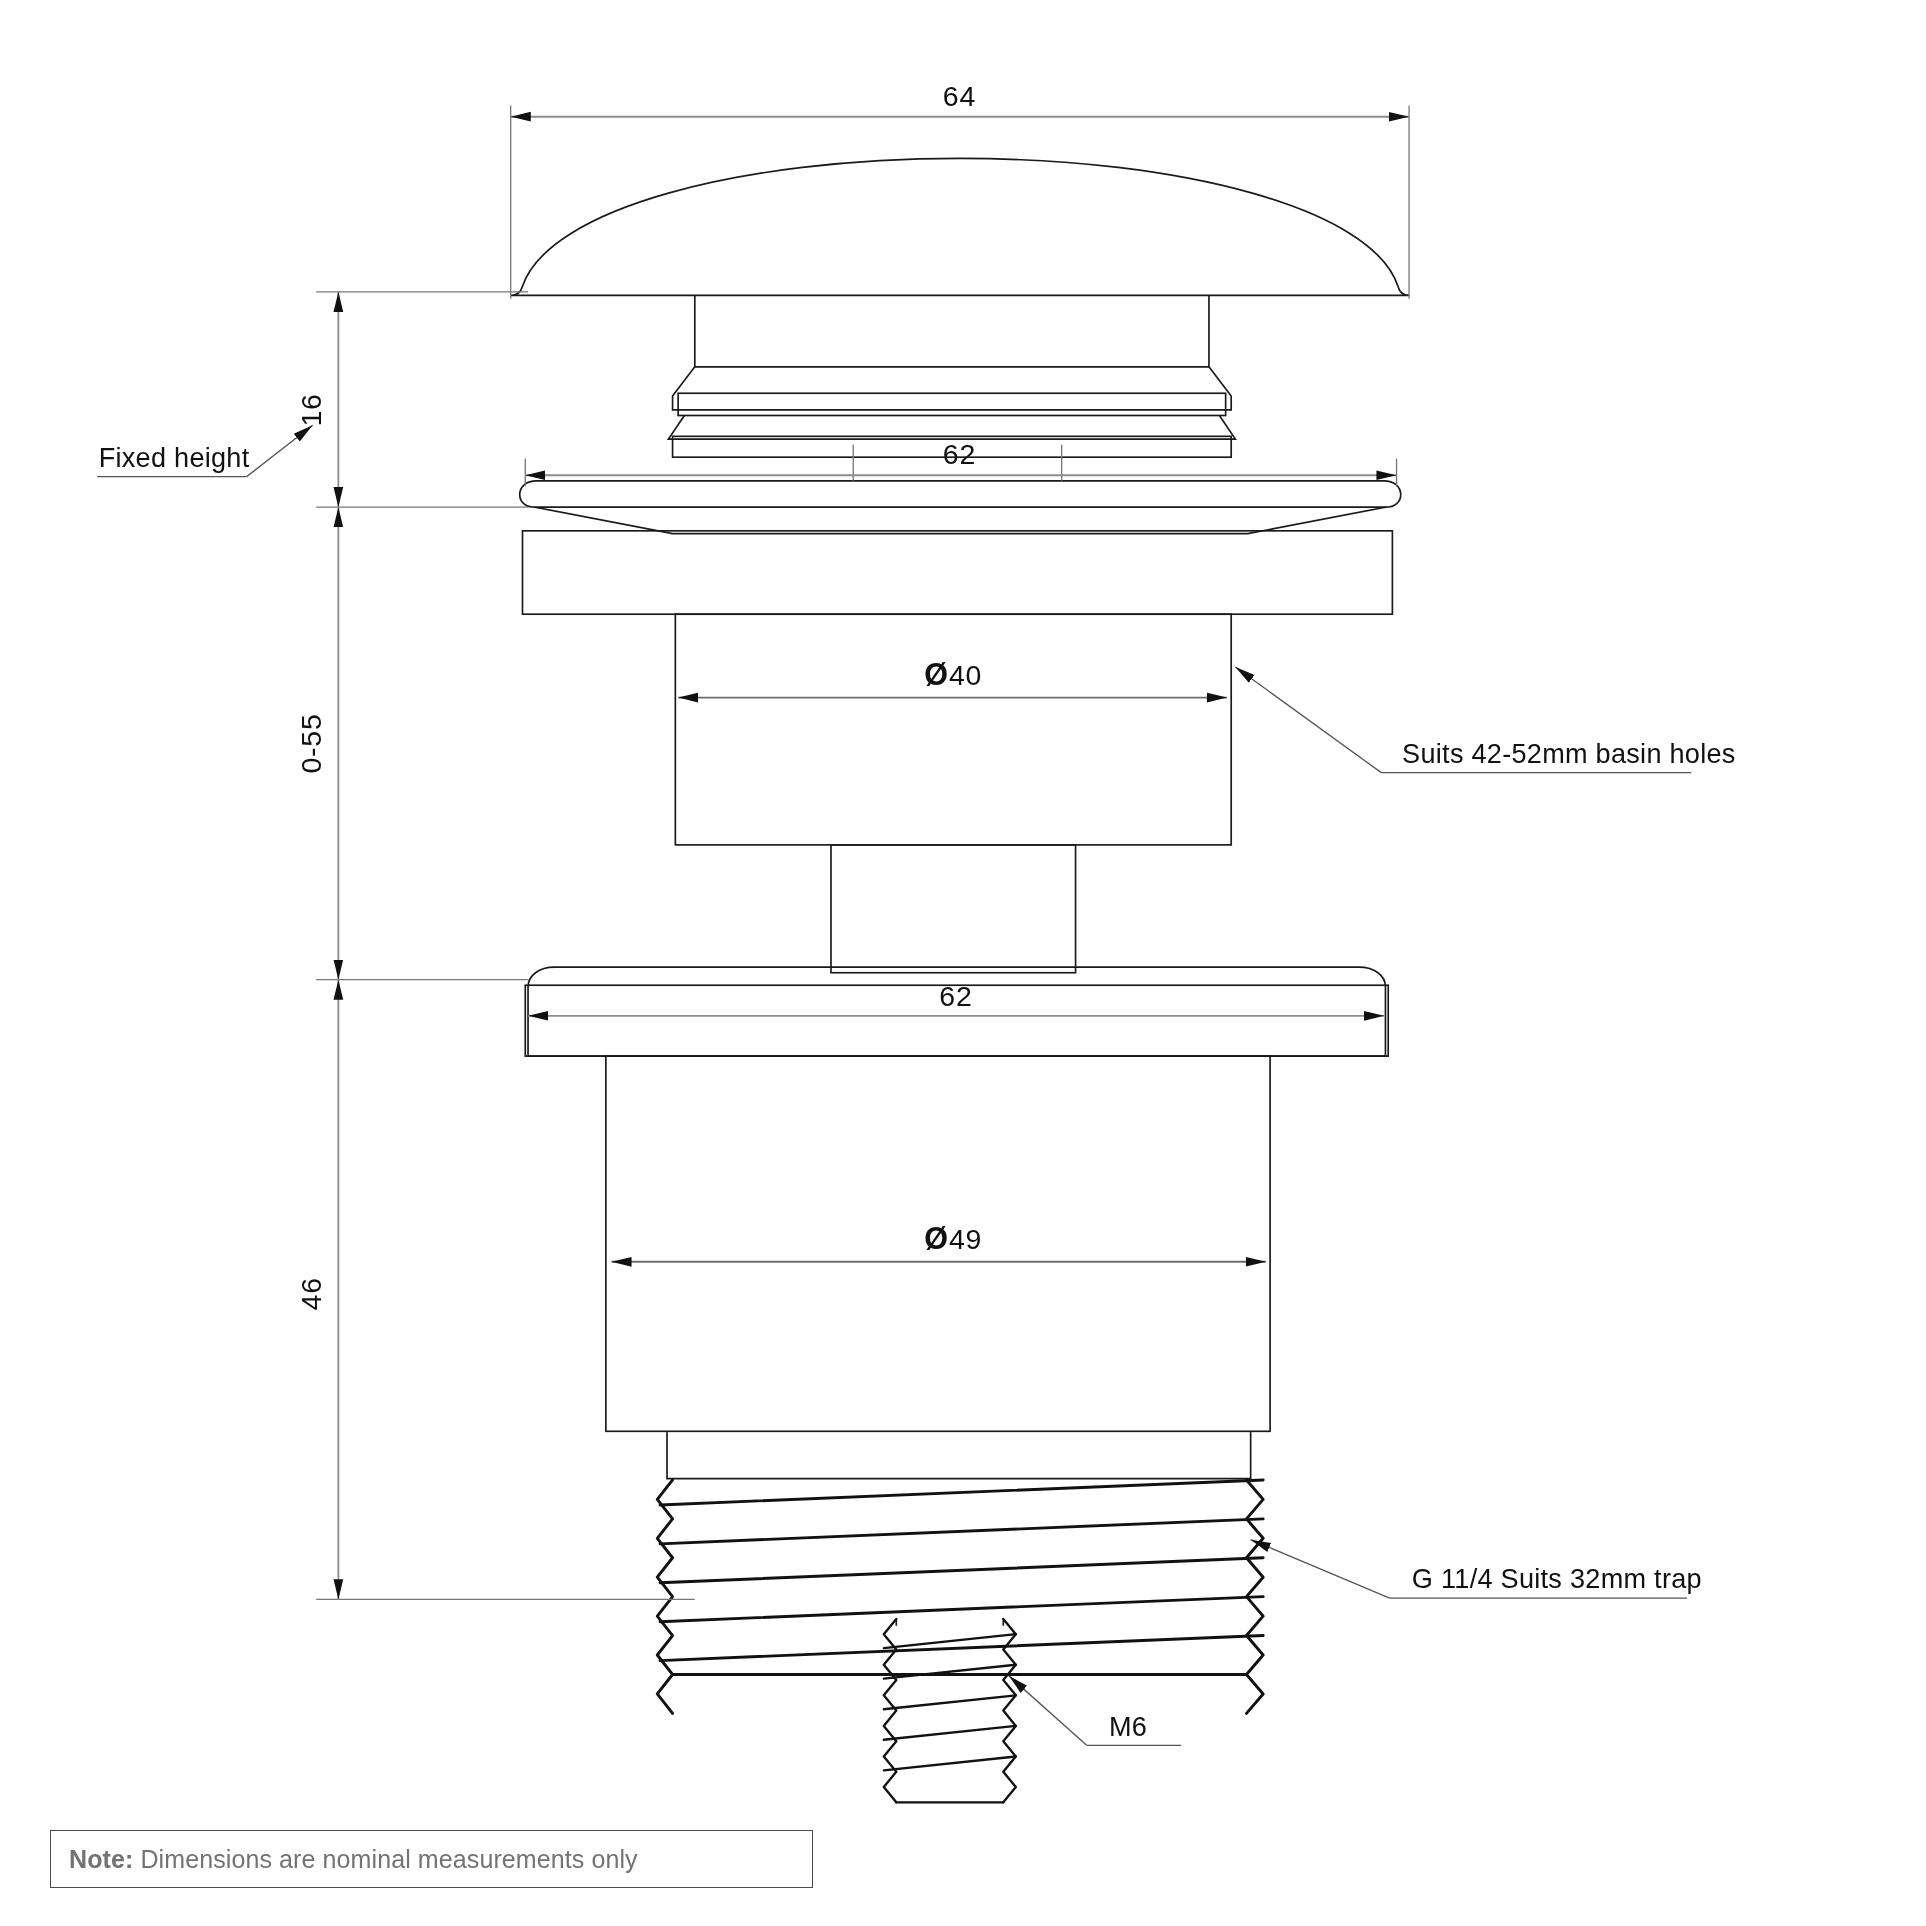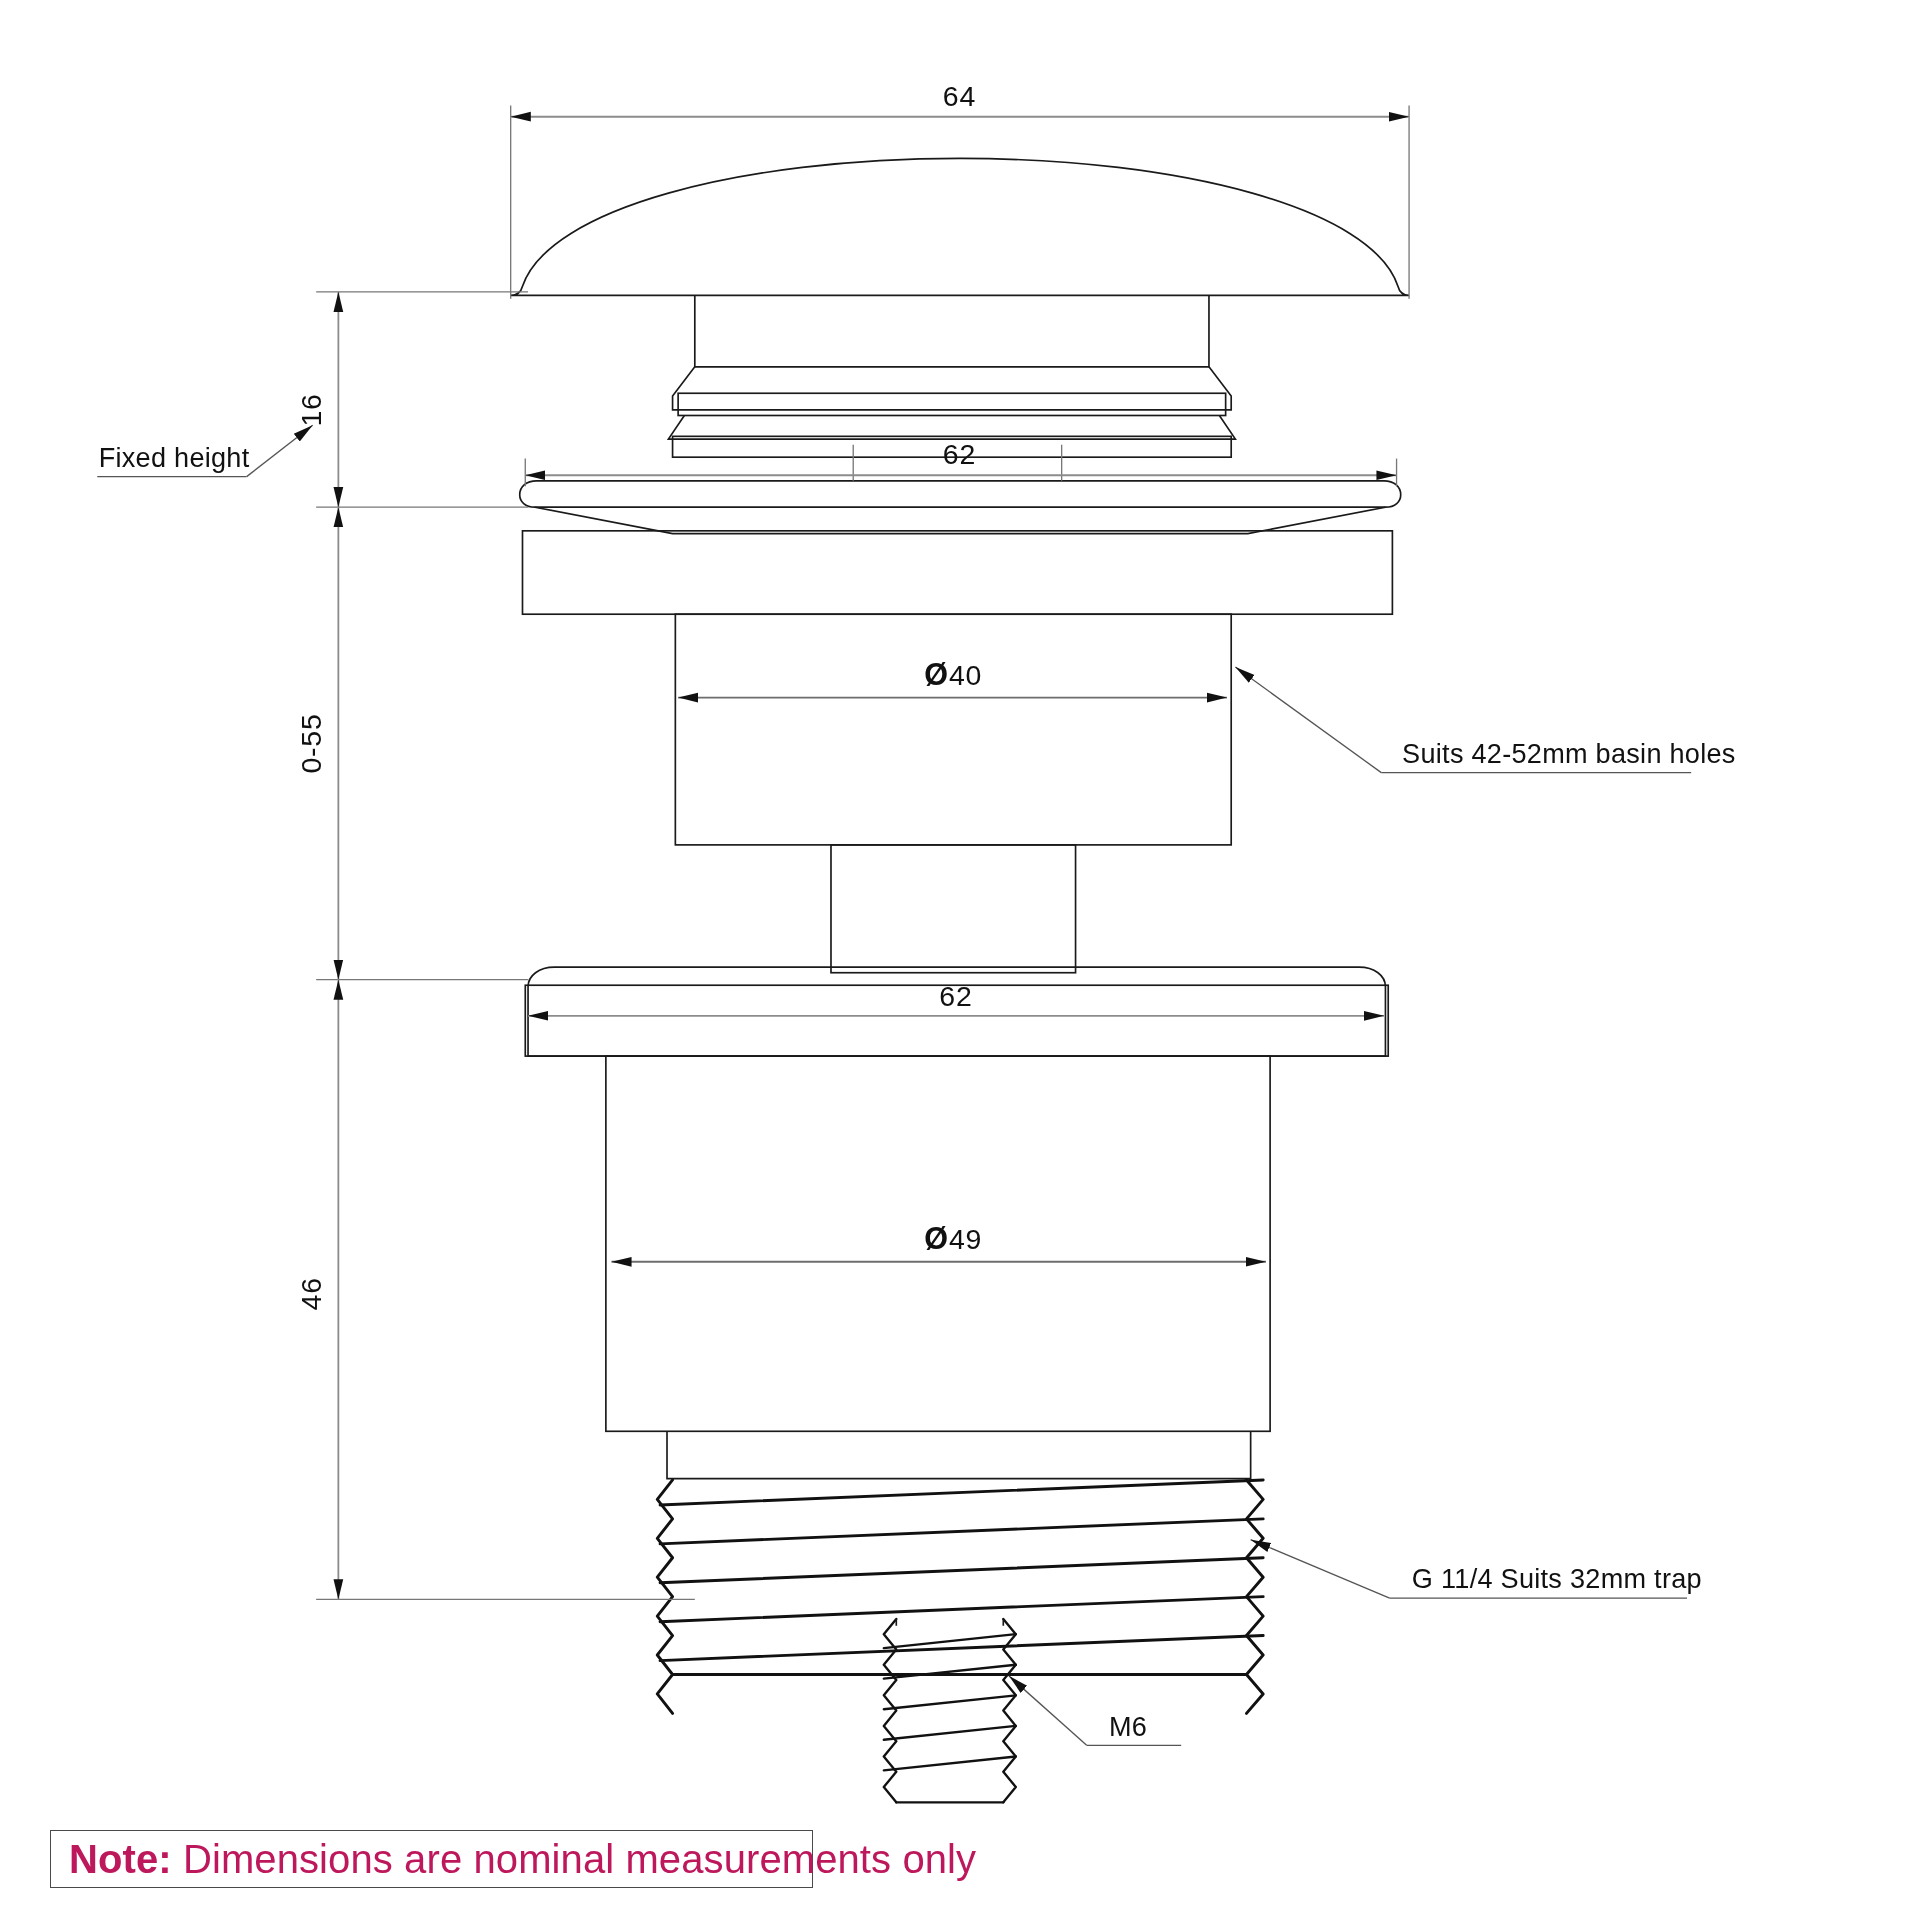--- a/index.html
+++ b/index.html
@@ -32,21 +32,21 @@
   .dia{font-size:44px;font-weight:700;}
   #notebox{
     position:absolute;left:50px;top:1830px;
     width:763px;height:58px;
     border:1.4px solid #4a4a4a;background:#fff;
     box-sizing:border-box;
     display:flex;align-items:center;
   }
   #notetext{
     font-family:"Liberation Sans", sans-serif;
-    font-size:40px;color:#be185d;
+    font-size:25px;color:#737373;
     padding-left:18px;white-space:nowrap;
     letter-spacing:0.1px;
   }
   #notetext b{font-weight:700;}
 </style>
 </head>
 <body>
 
 <svg id="sheet" viewBox="0 0 2772 2772" xmlns="http://www.w3.org/2000/svg">
 

